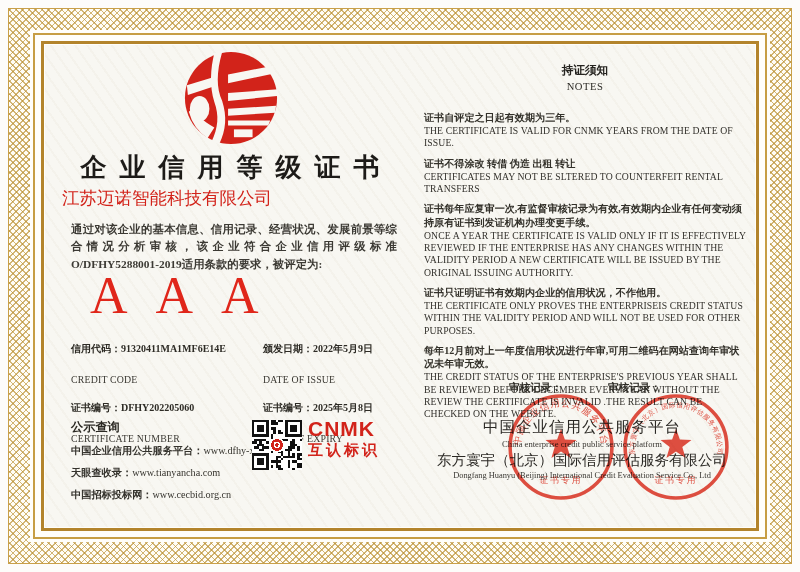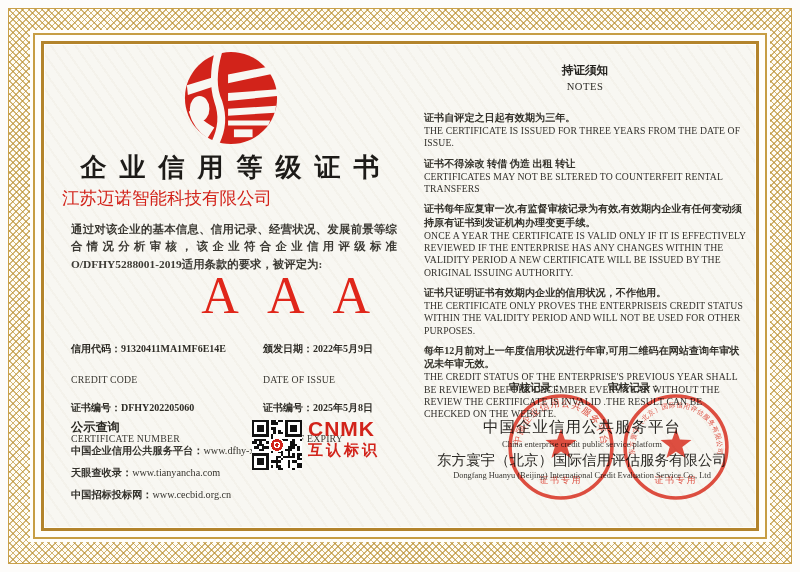--- a/index.html
+++ b/index.html
@@ -29,21 +29,21 @@
       #f8f7f2;}
 
   
   .logo{position:absolute;left:182px;top:48px;width:98px;height:100px;}
   .title{position:absolute;left:62px;top:150px;width:336px;text-align:center;
     font-family:var(--sans);font-weight:700;font-size:26px;letter-spacing:13px;padding-left:13px;color:#1d1b18;}
   .company{position:absolute;left:62px;top:186px;width:336px;text-align:left;
     font-family:var(--sans);font-weight:400;font-size:17.5px;color:var(--red);}
   .statement{position:absolute;left:71px;top:221px;width:326px;
     font-size:11.4px;line-height:1.52;font-weight:700;color:#3c3a34;text-align:justify;}
-  .rating{position:absolute;left:62px;top:266px;width:336px;text-align:right;
+  .rating{position:absolute;left:62px;top:266px;width:336px;text-align:left;
     font-family:var(--serif);font-size:52px;letter-spacing:28px;padding-left:28px;color:#e0261a;}
 
   .fields{position:absolute;left:71px;top:342px;width:330px;display:grid;
     grid-template-columns:192px 1fr;row-gap:16px;}
   .fzh{font-weight:700;font-size:10px;color:#2d2b25;}
   .fen{font-size:9.8px;color:#3a3832;margin-top:18px;letter-spacing:.2px;}
 
   .query-h{position:absolute;left:71px;top:419px;font-weight:700;font-size:12.2px;color:#2b2923;}
   .links{position:absolute;left:71px;top:444px;width:230px;}
   .link-row{height:22px;font-size:10.2px;color:#34322c;white-space:nowrap;}
@@ -262,21 +262,21 @@
     <div class="cnmk">CNMK</div>
     <div class="cnmk-sub">互认标识</div>
   </div>
 
   <div class="notes-title">持证须知</div>
   <div class="notes-sub">NOTES</div>
 
   <div class="notes">
     <div>
       <p class="note-zh">证书自评定之日起有效期为三年。</p>
-      <p class="note-en">THE CERTIFICATE IS ISSUED FOR THREE YEARS FROM THE DATE OF ISSUE.</p>
+      <p class="note-en">THE CERTIFICATE IS VALID FOR CNMK YEARS FROM THE DATE OF ISSUE.</p>
     </div>
     <div>
       <p class="note-zh">证书不得涂改 转借 伪造 出租 转让</p>
       <p class="note-en">CERTIFICATES MAY NOT BE SLTERED TO COUNTERFEIT RENTAL TRANSFERS</p>
     </div>
     <div>
       <p class="note-zh">证书每年应复审一次,有监督审核记录为有效,有效期内企业有任何变动须持原有证书到发证机构办理变更手续。</p>
       <p class="note-en">ONCE A YEAR THE CERTIFICATE IS VALID ONLY IF IT IS EFFECTIVELY REVIEWED IF THE ENTERPRISE HAS ANY CHANGES WITHIN THE VALIDITY PERIOD A NEW CERTIFICATE WILL BE ISSUED BY THE ORIGINAL ISSUING AUTHORITY.</p>
     </div>
     <div>

